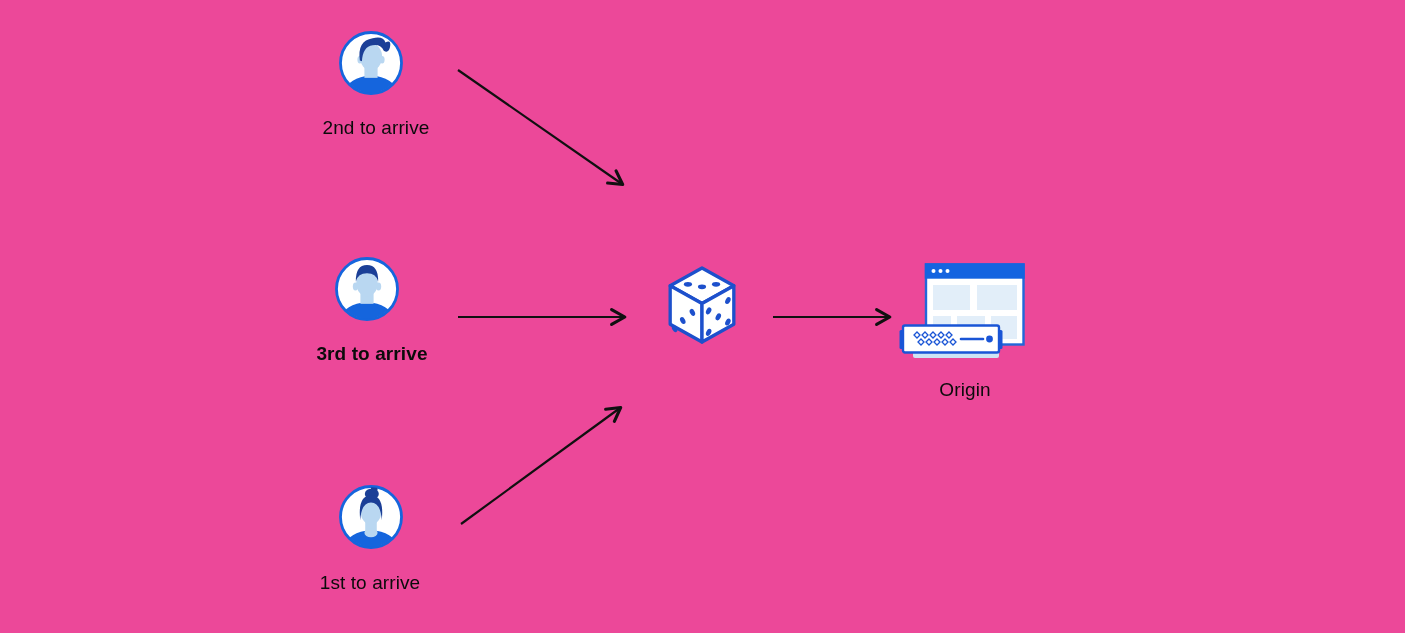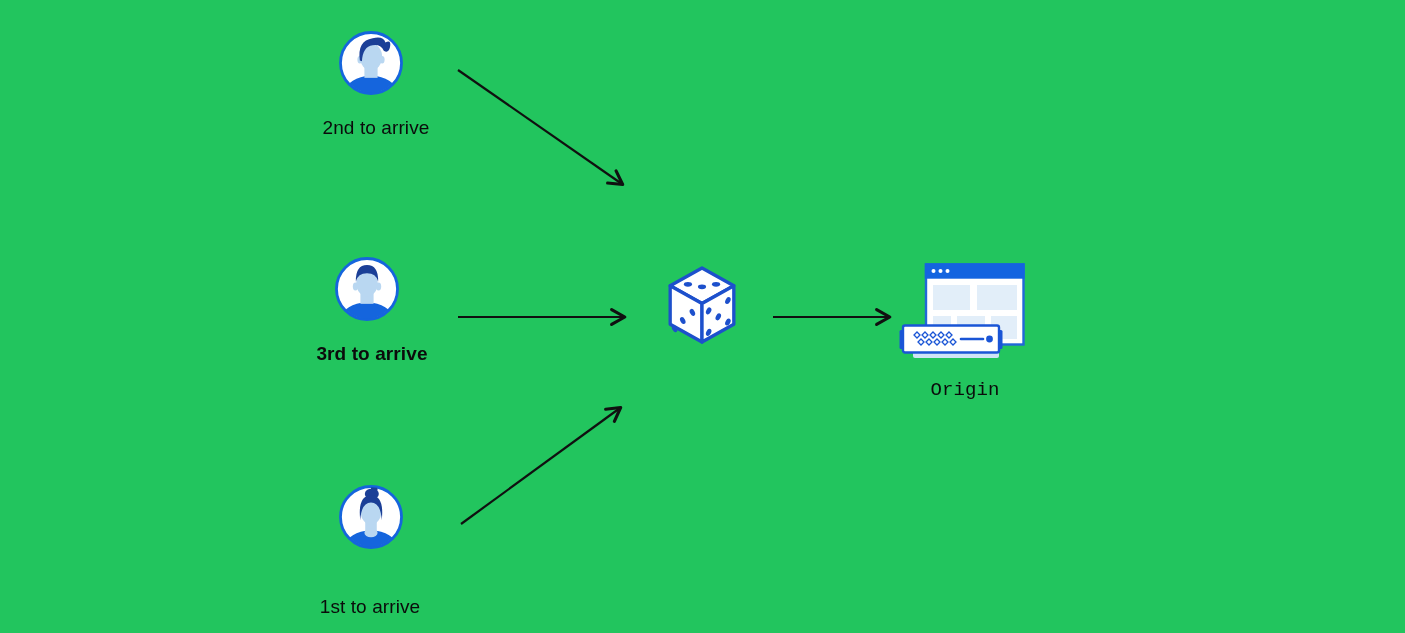--- a/index.html
+++ b/index.html
@@ -5,21 +5,21 @@
   html, body {
     margin: 0;
     padding: 0;
     background: #ffffff;
     font-family: "Liberation Sans", sans-serif;
   }
   .canvas {
     position: relative;
     width: 1405px;
     height: 633px;
-    background: #22c55e;
+    background: #ec4899;
     overflow: hidden;
   }
   .abs { position: absolute; }
   .label {
     position: absolute;
     transform: translateX(-50%);
     font-size: 19px;
     line-height: 1.2;
     color: #0b0b0b;
     white-space: nowrap;
@@ -99,21 +99,21 @@
     <g clip-path="url(#clipC)">
       <path d="M6 80 Q10 58 40 56 Q70 58 74 80 Z" fill="#1565dd"></path>
       <rect x="33" y="42" width="14" height="17" fill="#b9d7f1"></rect>
       <ellipse cx="40" cy="59" rx="8" ry="5.5" fill="#b9d7f1"></ellipse>
       <circle cx="44" cy="6" r="4" fill="#1b3f97"></circle>
       <ellipse cx="41" cy="12" rx="8.5" ry="6.5" fill="#1b3f97"></ellipse>
       <ellipse cx="40" cy="33.5" rx="12.5" ry="15.5" fill="#b9d7f1"></ellipse>
       <path d="M27 44 Q23.5 14 40 13.5 Q56.5 14 53 44 Q52 23 40 22.5 Q28 23 27 44 Z" fill="#1b3f97"></path>
     </g>
   </svg>
-  <div class="label" style="left:370px; top:572px;margin-top:24px;">1st to arrive</div>
+  <div class="label" style="left:370px; top:572px;">1st to arrive</div>
 
   <svg class="abs" style="left:665px; top:263px;" width="74" height="84" viewBox="0 0 100 112">
     <g fill="#ffffff" stroke="#1d50cc" stroke-width="4.5" stroke-linejoin="round">
       <path d="M50 6 L93 30 L50 54 L7 30 Z"></path>
       <path d="M7 30 L50 54 L50 106 L7 82 Z"></path>
       <path d="M93 30 L50 54 L50 106 L93 82 Z"></path>
     </g>
     <g fill="#1d50cc">
       <ellipse cx="31" cy="28" rx="5.5" ry="3.2"></ellipse>
       <ellipse cx="50" cy="31.5" rx="5.5" ry="3.2"></ellipse>
@@ -156,15 +156,15 @@
       <path d="M50 69 l3 3 l-3 3 l-3 -3 Z"></path>
       <path d="M22 76 l3 3 l-3 3 l-3 -3 Z"></path>
       <path d="M30 76 l3 3 l-3 3 l-3 -3 Z"></path>
       <path d="M38 76 l3 3 l-3 3 l-3 -3 Z"></path>
       <path d="M46 76 l3 3 l-3 3 l-3 -3 Z"></path>
       <path d="M54 76 l3 3 l-3 3 l-3 -3 Z"></path>
     </g>
     <line x1="62" y1="76" x2="84" y2="76" stroke="#1a55d6" stroke-width="2.6" stroke-linecap="round"></line>
     <circle cx="90.5" cy="76" r="3.4" fill="#1a55d6"></circle>
   </svg>
-  <div class="label" style="left:965px; top:379px;font-family:Liberation Mono, monospace;">Origin</div>
+  <div class="label" style="left:965px; top:379px;">Origin</div>
 
 </div>
 
 </body></html>

